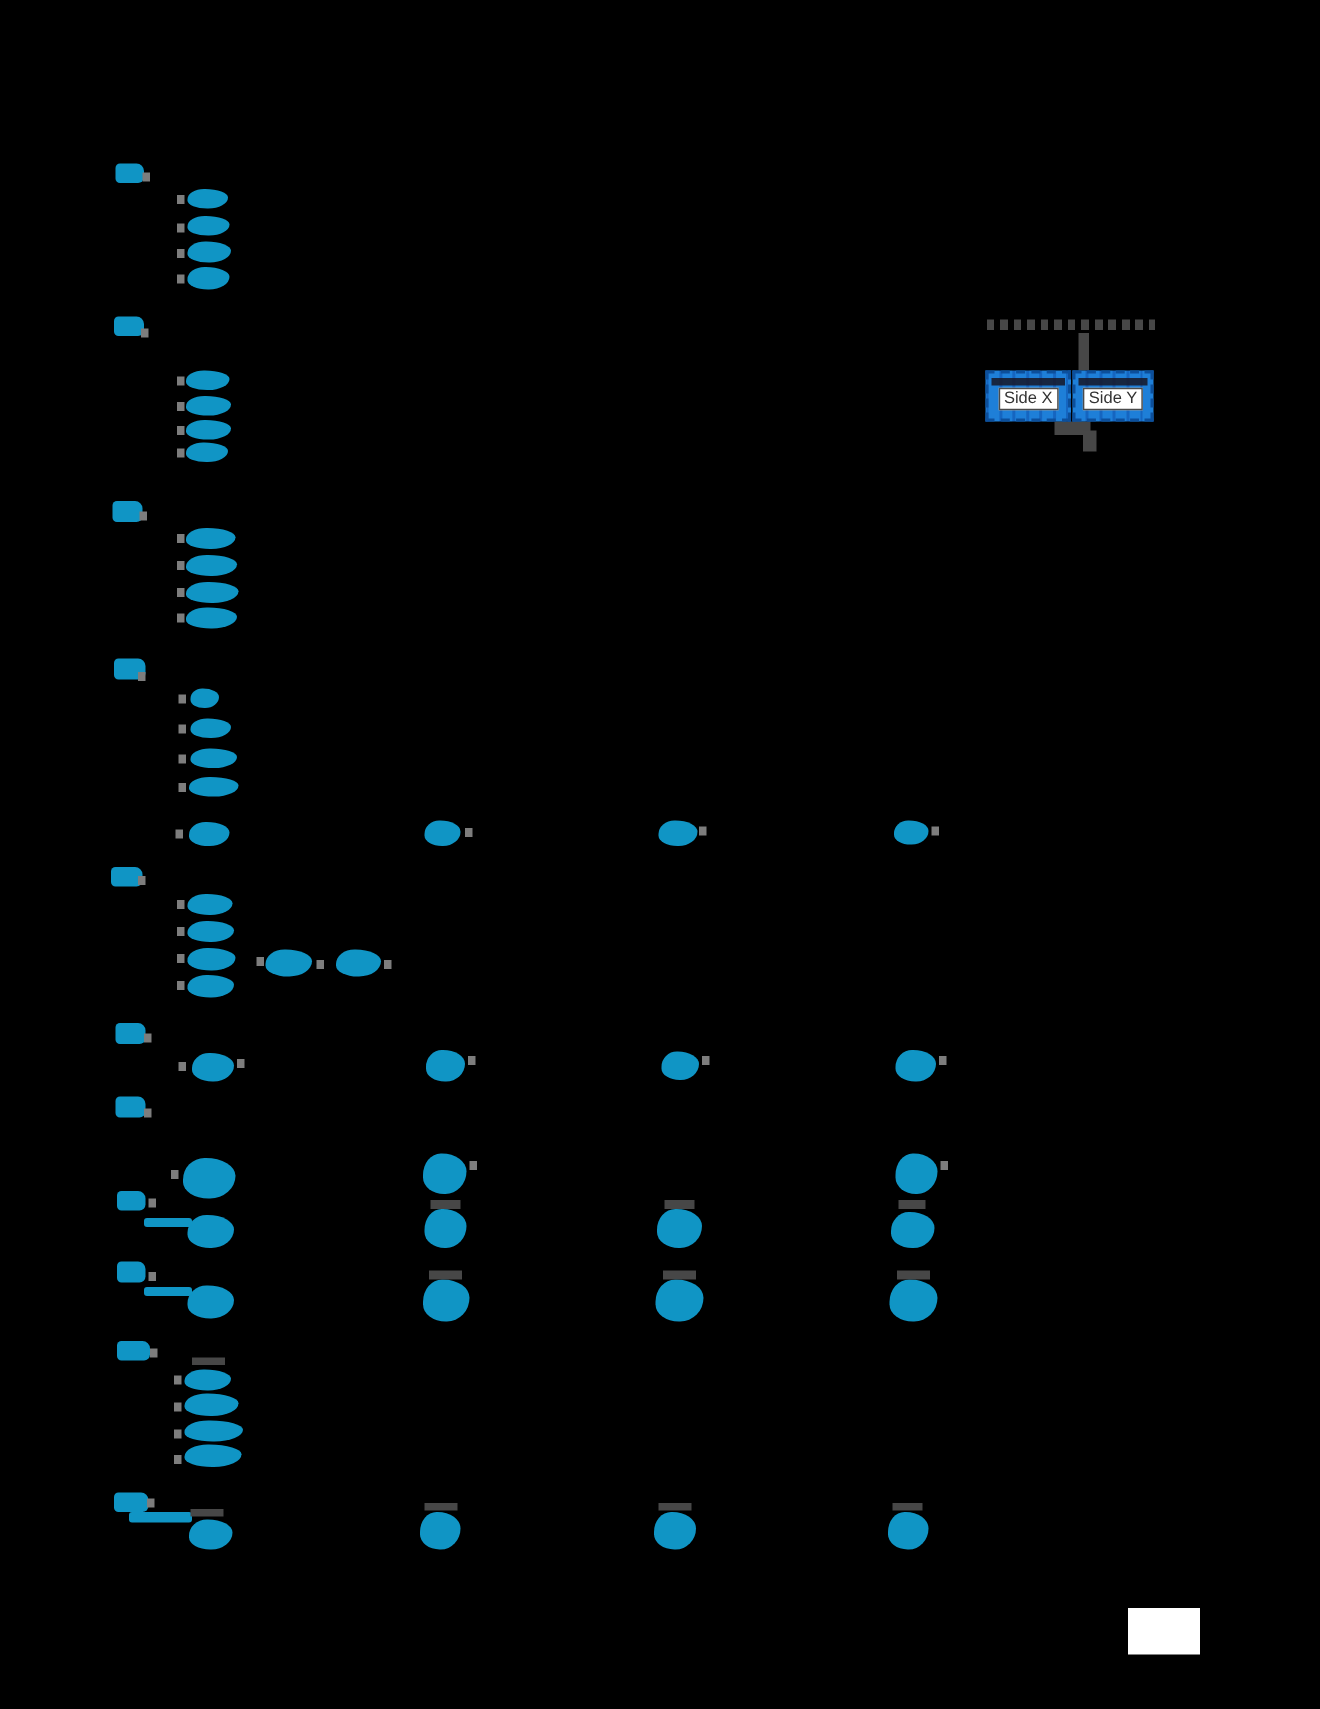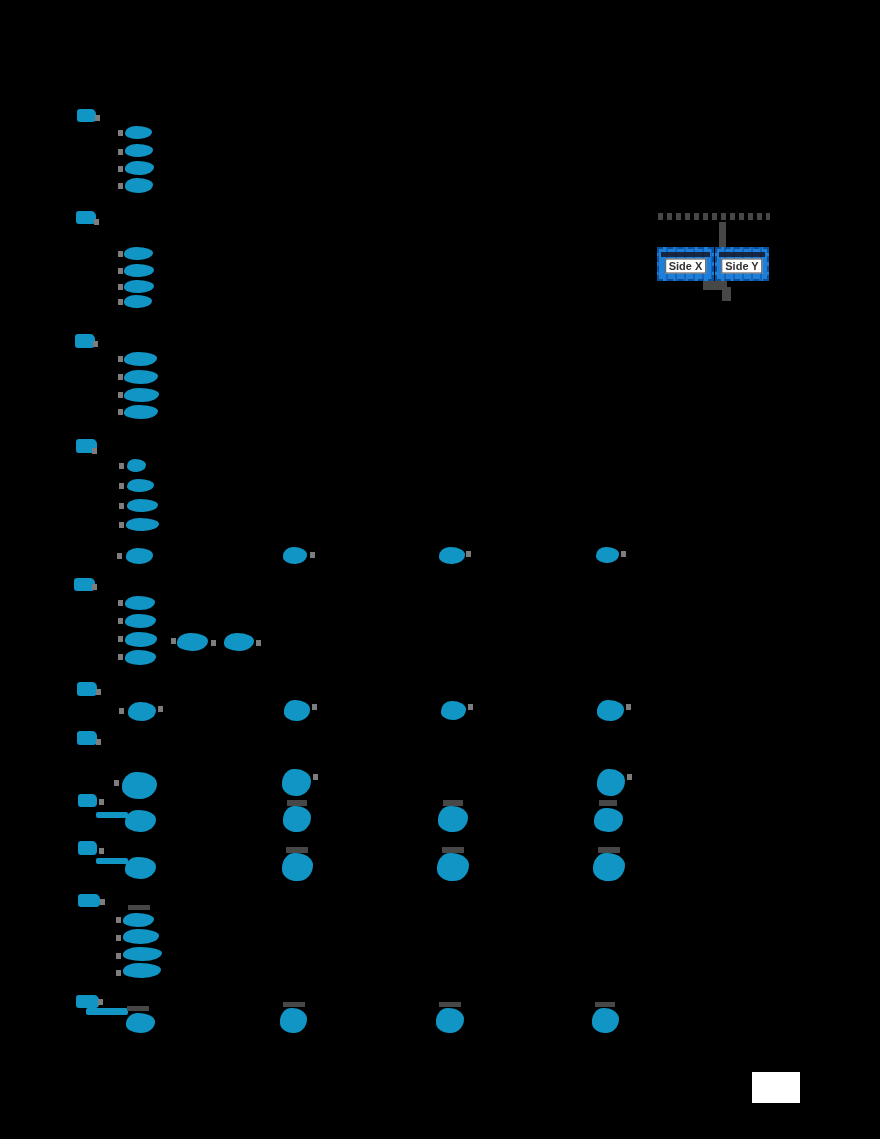--- a/index.html
+++ b/index.html
@@ -17,21 +17,20 @@
   .faint{background:var(--faint);}
   .cyline{background:var(--ink);border-radius:2px;}
   .dashrow{
     background:repeating-linear-gradient(90deg,var(--faint) 0 5px,transparent 5px 9px);
   }
   .side-rect{
     position:absolute;
     background:repeating-linear-gradient(90deg,var(--dblue) 0 7px,var(--dblued2) 7px 9px);
     border:2px dashed var(--dblued);
     box-sizing:border-box;
-    font-weight:bold;
   }
   .side-rect .stripe{
     position:absolute;top:3px;left:2px;right:2px;height:5px;
     background:#161627;opacity:.85;
   }
   .side-rect .side-label{
     position:absolute;left:50%;top:55%;transform:translate(-50%,-50%);
     background:#fff;border:1px solid #4a4a4a;color:var(--labeltext);
     font-size:11px;line-height:13px;padding:0 3px;white-space:nowrap;
     font-family:"Liberation Sans", sans-serif;

